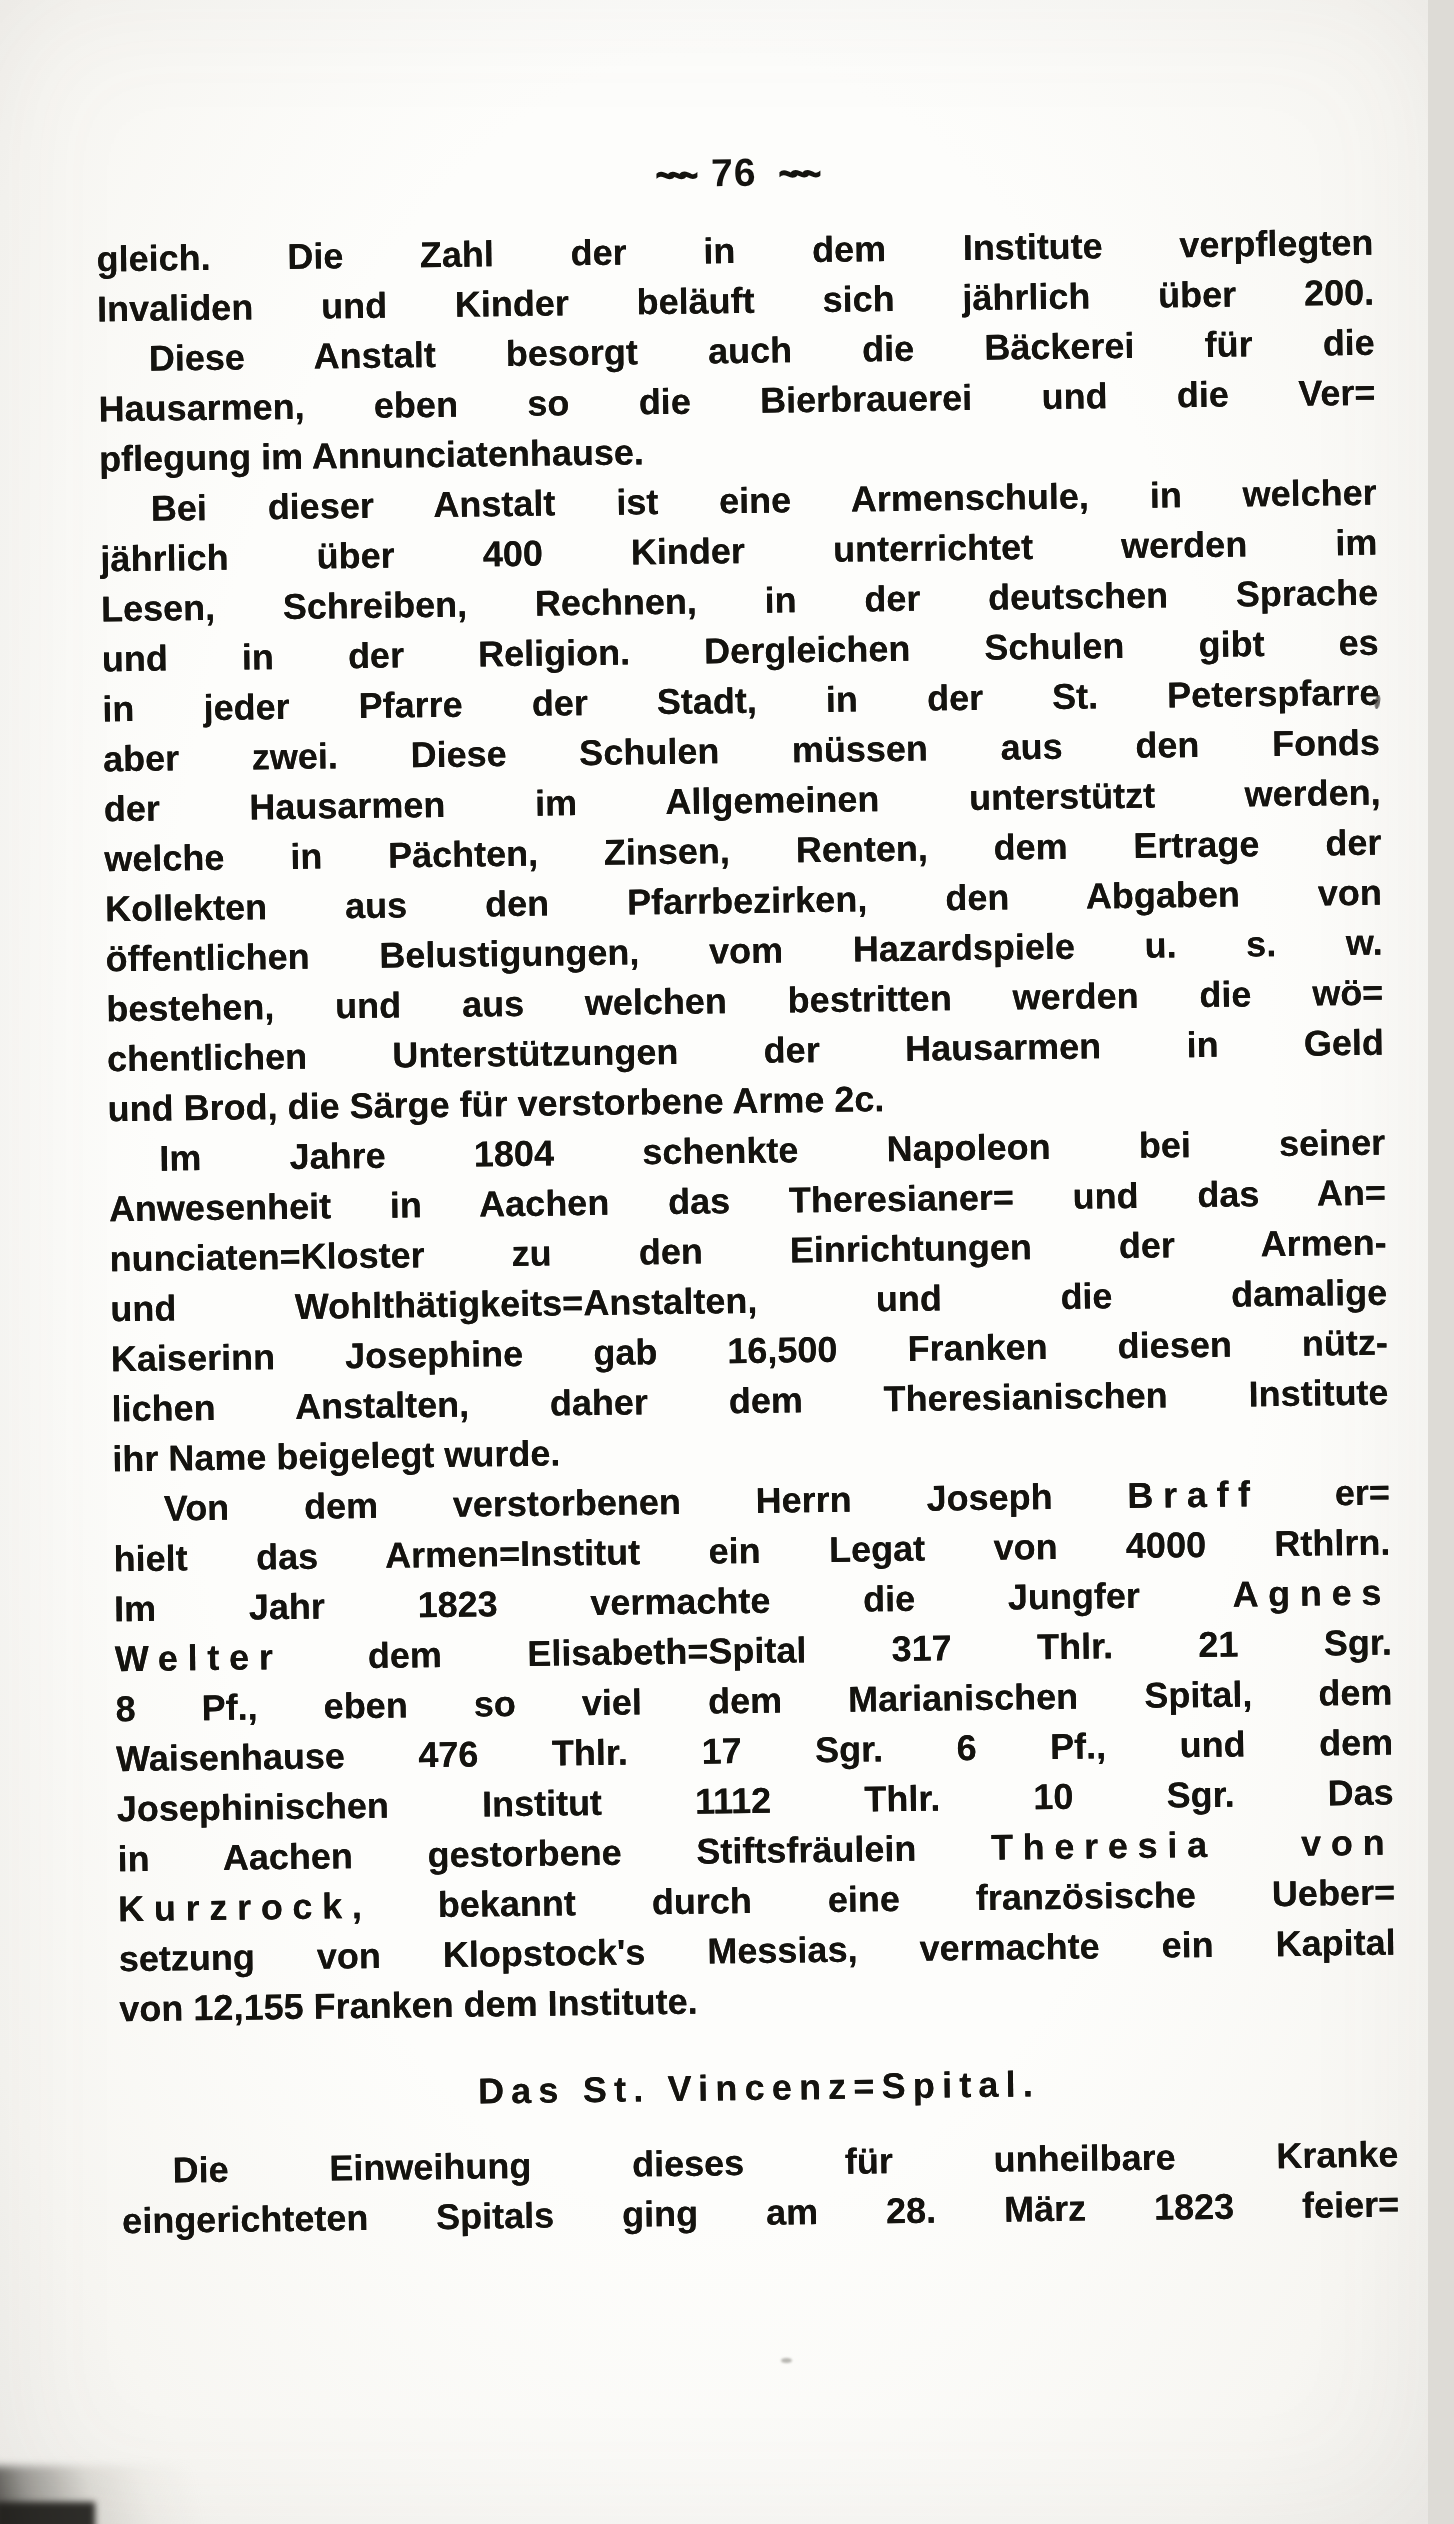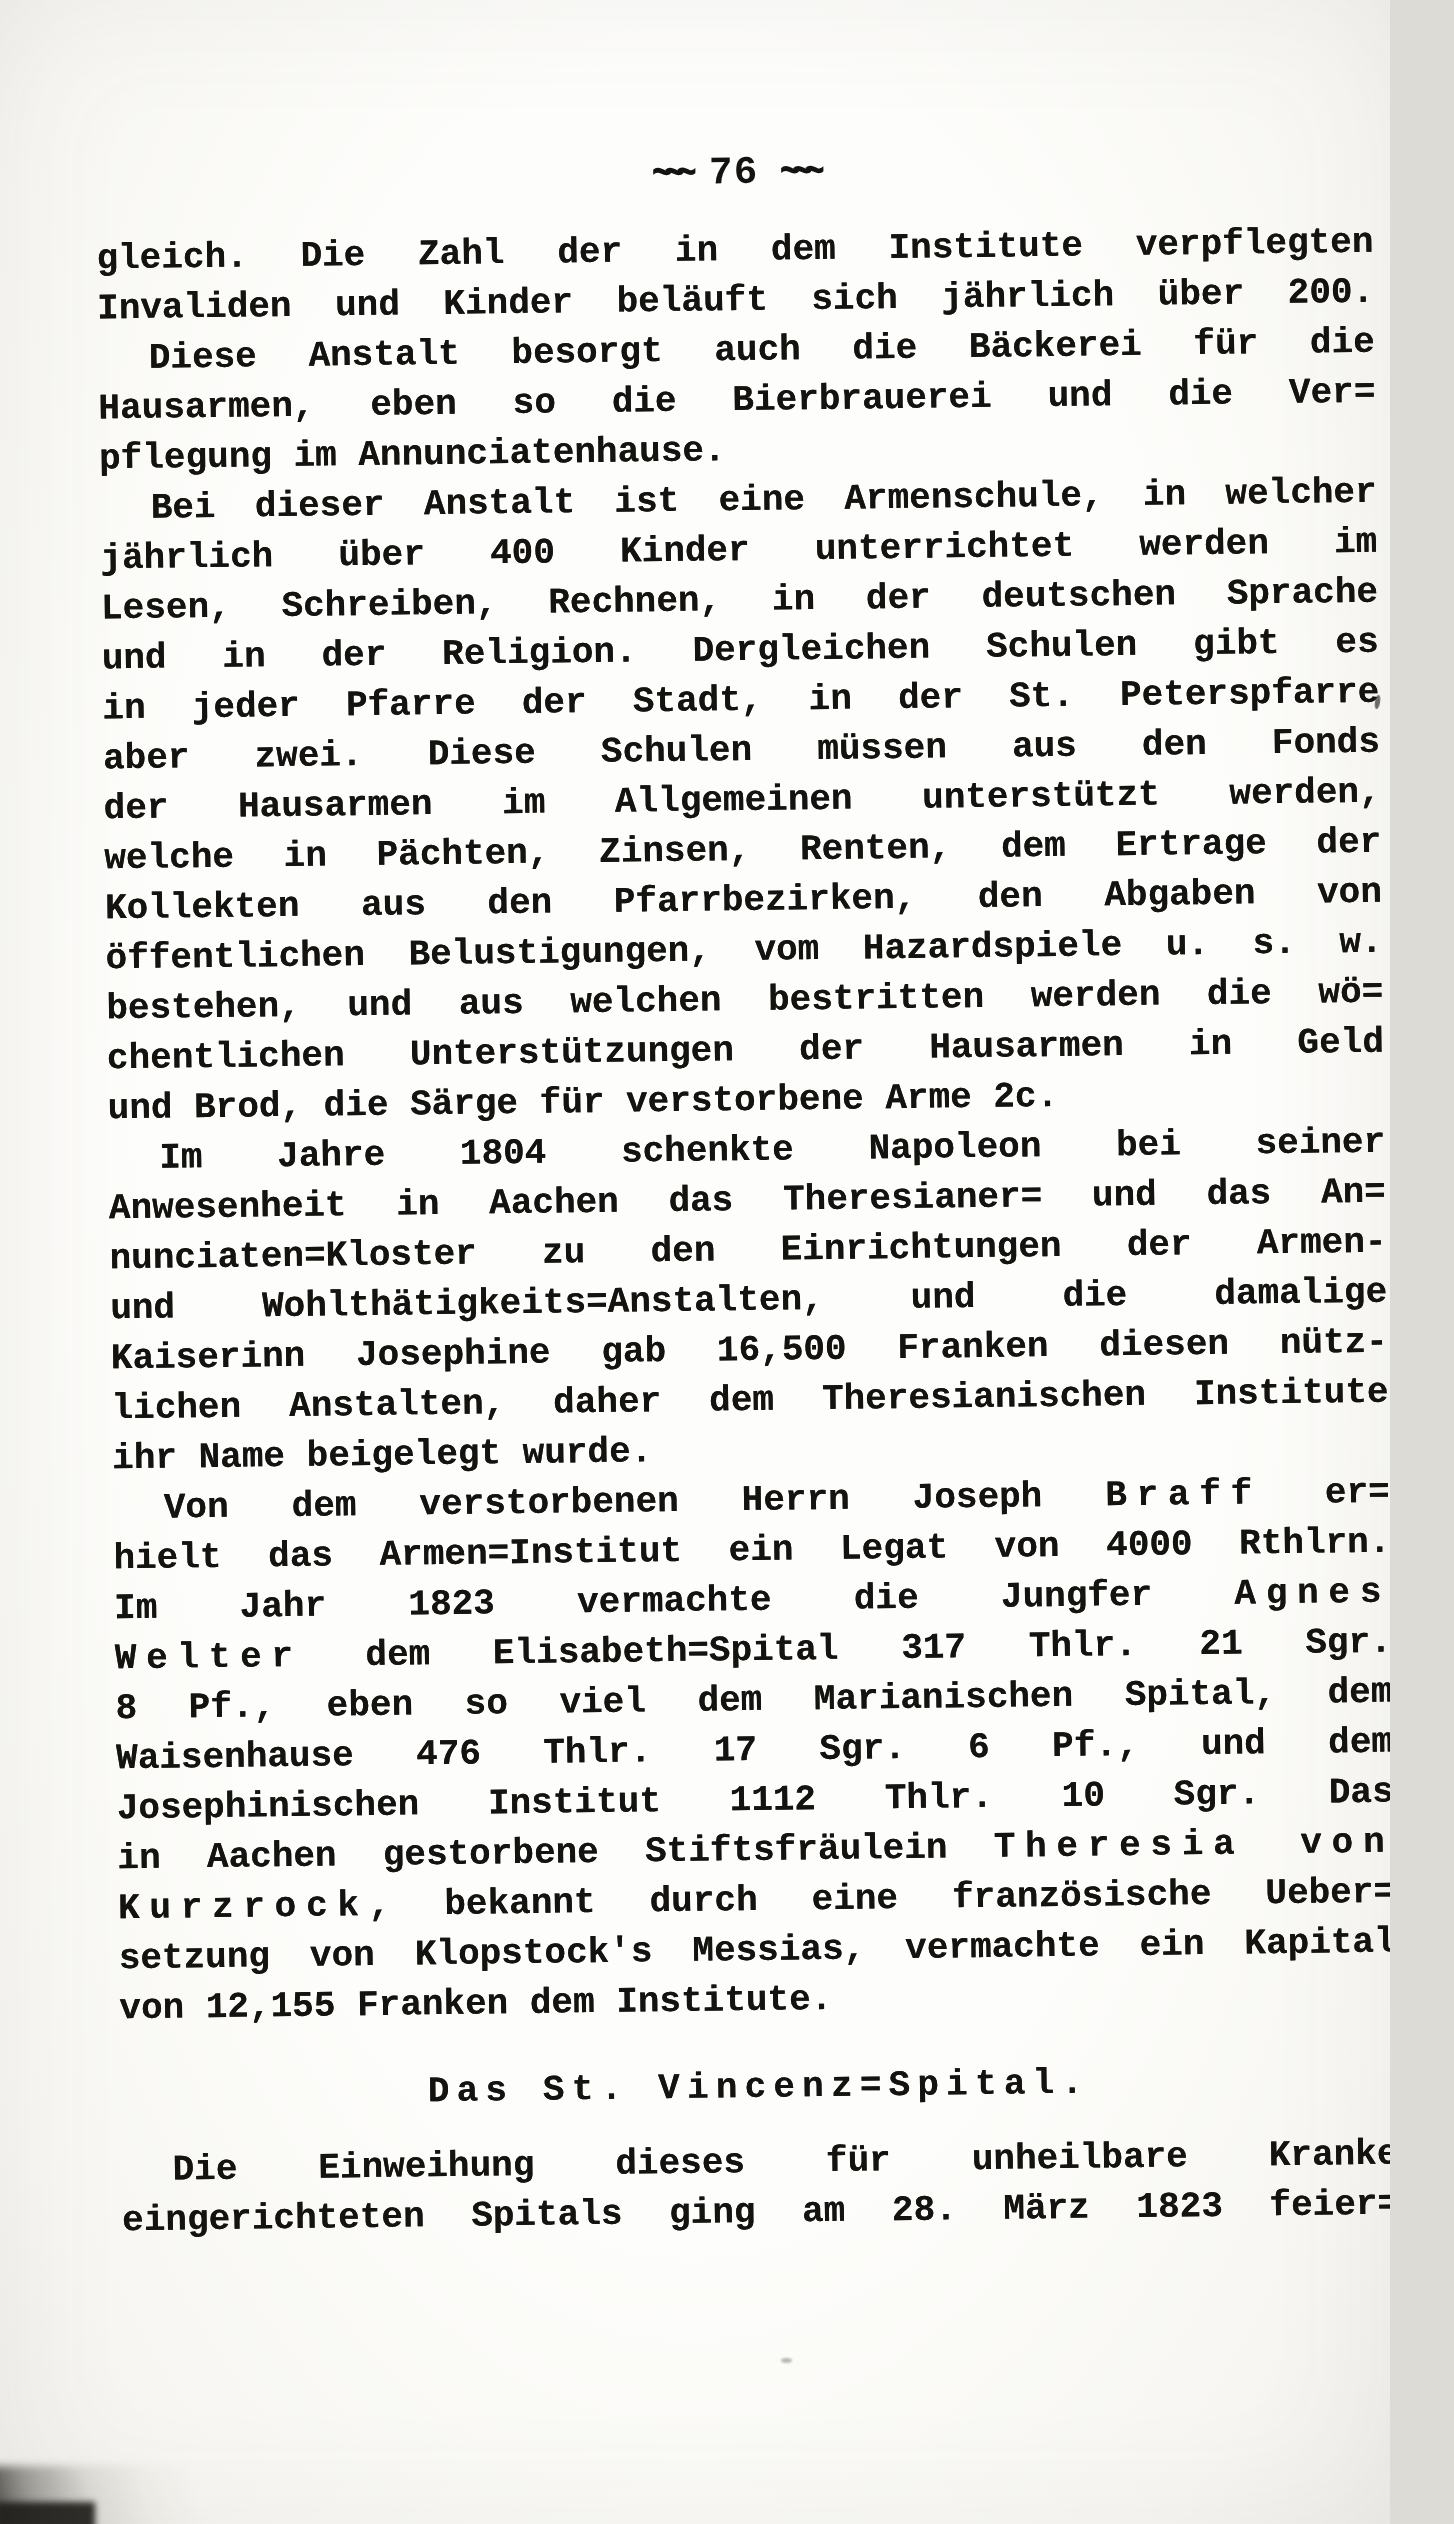--- a/index.html
+++ b/index.html
@@ -2,23 +2,24 @@
 <html style="font-size:10px"><head>
 <meta charset="utf-8">
 <style>
   html,body{margin:0;padding:0;background:#dddbd6;}
   .page{
     position:relative;
     width:1390px;height:2525px;
     background:radial-gradient(ellipse at 50% 45%, #fdfdfb 55%, #f7f6f2 85%, #efeeea 100%);
     box-shadow:inset 0 0 138px rgba(110,105,95,.07);
     overflow:hidden;
-    font-family:Liberation Mono, monospace;
+    font-family:Liberation Sans, sans-serif;
     font-weight:700;
     color:#14130f;
+    padding-left:38px;
   }
   .content{
     position:absolute;left:106px;top:139px;width:1277px;
     transform:rotate(-0.75deg);
     transform-origin:50% 40%;
   }
   .page-header{
     text-align:center;
     font-size:39px;line-height:68px;height:68px;
     margin-bottom:19px;

